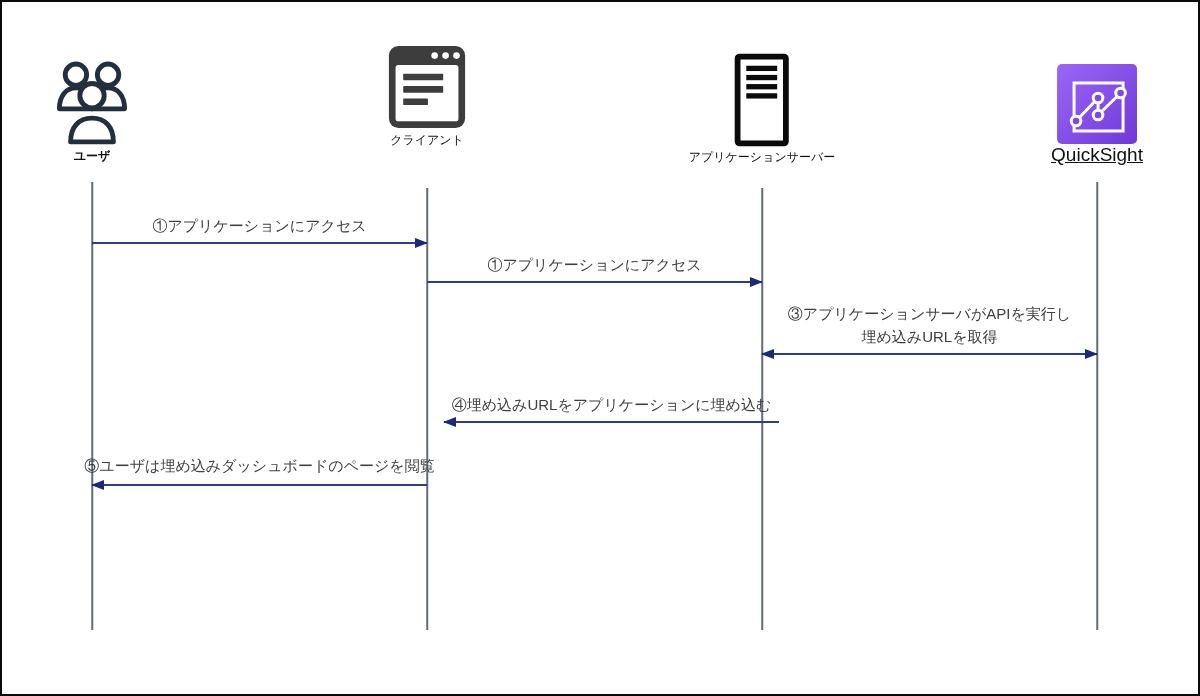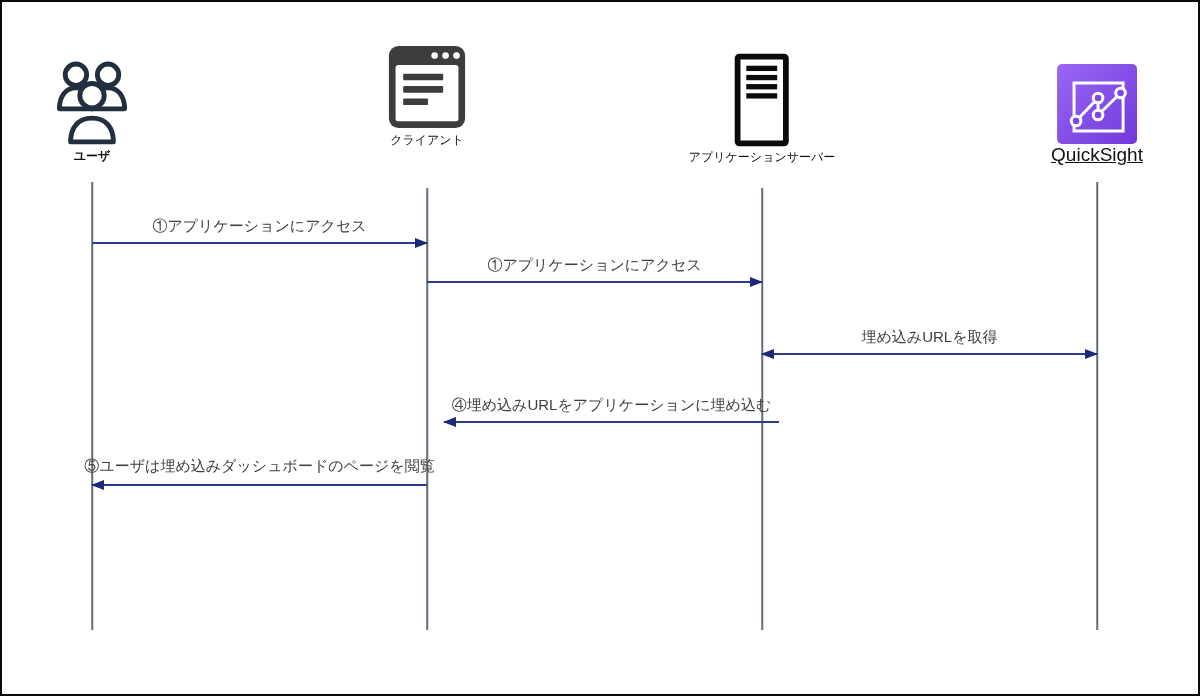--- a/index.html
+++ b/index.html
@@ -129,20 +129,21 @@
   </div>
 
   <div class="msg" style="left:425px; top:279px; width:335px;">
     <div class="label">①アプリケーションにアクセス</div>
     <div class="line"></div>
     <div class="head head-right"></div>
   </div>
 
   <div class="msg" style="left:760px; top:351px; width:335px;">
     <div class="label">
+      <div>③アプリケーションサーバがAPIを実行し</div>
       <div>埋め込みURLを取得</div>
     </div>
     <div class="line"></div>
     <div class="head head-left"></div>
     <div class="head head-right"></div>
   </div>
 
   <div class="msg" style="left:442px; top:419px; width:335px;">
     <div class="label">④埋め込みURLをアプリケーションに埋め込む</div>
     <div class="line"></div>

